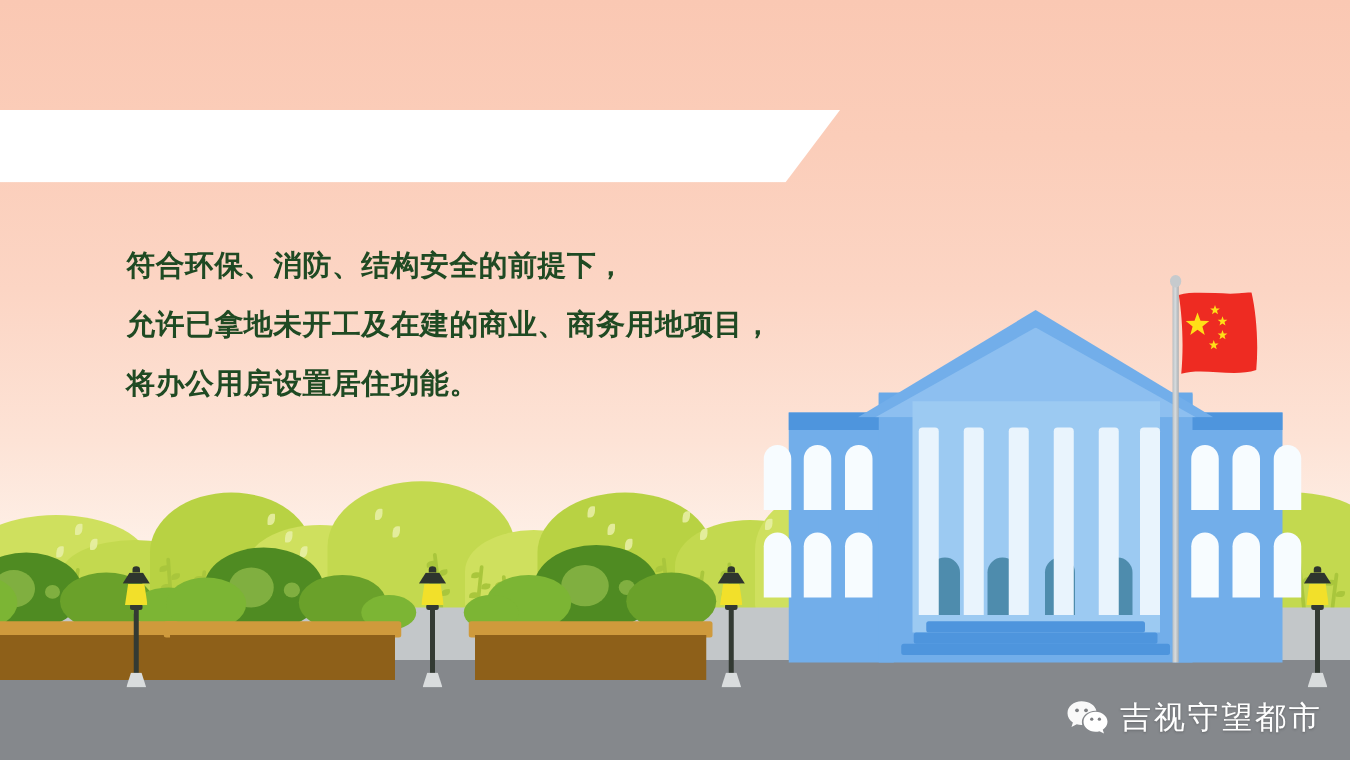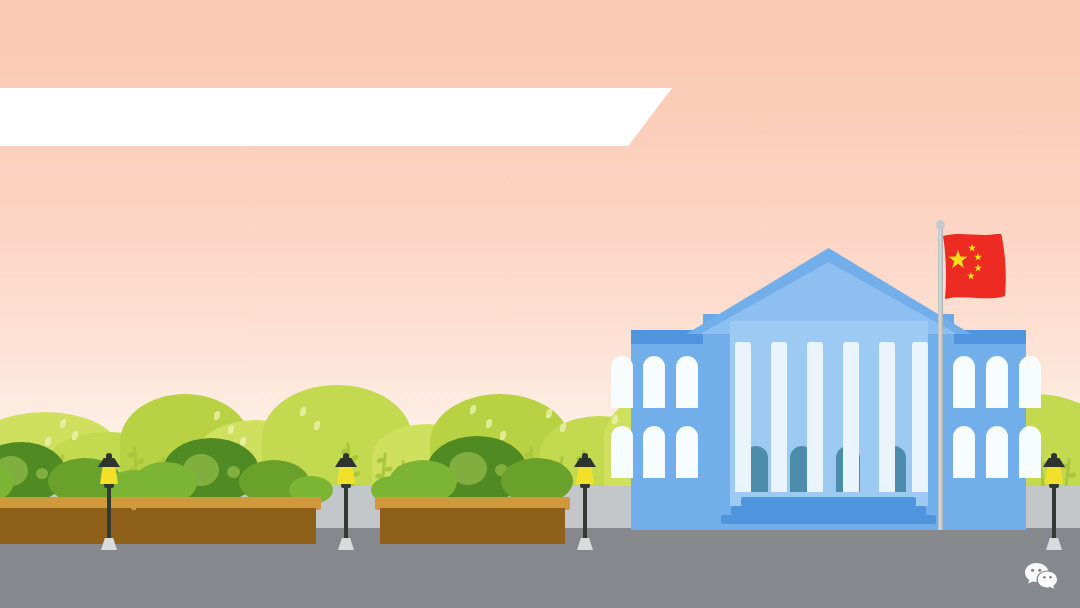--- a/index.html
+++ b/index.html
@@ -345,26 +345,30 @@
     <div class="base"></div>
     <div class="collar" style="bottom:58px;"></div>
     <div class="glow" style="bottom:62px;"></div>
     <div class="cap" style="bottom:79px;"></div>
     <div class="knob" style="bottom:88px;"></div>
   </div>
 
   <div class="banner"></div>
 
   <div class="bodytext">
+    <div>符合环保、消防、结构安全的前提下，</div>
+    <div>允许已拿地未开工及在建的商业、商务用地项目，</div>
+    <div>将办公用房设置居住功能。</div>
   </div>
 
   <div class="wm">
     <svg width="34" height="28" viewBox="0 0 34 28">
       <path d="M12.2 1C5.9 1 1 5.3 1 10.5c0 3 1.7 5.7 4.3 7.4L4.2 21.6l4.2-2.2c1.2.3 2.5.5 3.8.5h.6c-.2-.7-.3-1.5-.3-2.3 0-5 4.9-9.1 11-9.1h.6C23.2 4.3 18.3 1 12.2 1z" fill="#ffffff" opacity="0.95"></path>
       <circle cx="8.6" cy="8.2" r="1.5" fill="#7d7f82"></circle>
       <circle cx="15.8" cy="8.2" r="1.5" fill="#7d7f82"></circle>
       <path d="M33 17.4c0-4.4-4.3-8-9.6-8s-9.6 3.6-9.6 8 4.3 8 9.6 8c1.1 0 2.2-.2 3.2-.5l3.6 1.9-1-3.1c2.3-1.4 3.8-3.7 3.8-6.3z" fill="#ffffff"></path>
       <circle cx="20.4" cy="15.3" r="1.3" fill="#7d7f82"></circle>
       <circle cx="26.5" cy="15.3" r="1.3" fill="#7d7f82"></circle>
     </svg>
+    <span class="wm-text">吉视守望都市</span>
   </div>
 
 </div>
 
 </body></html>

